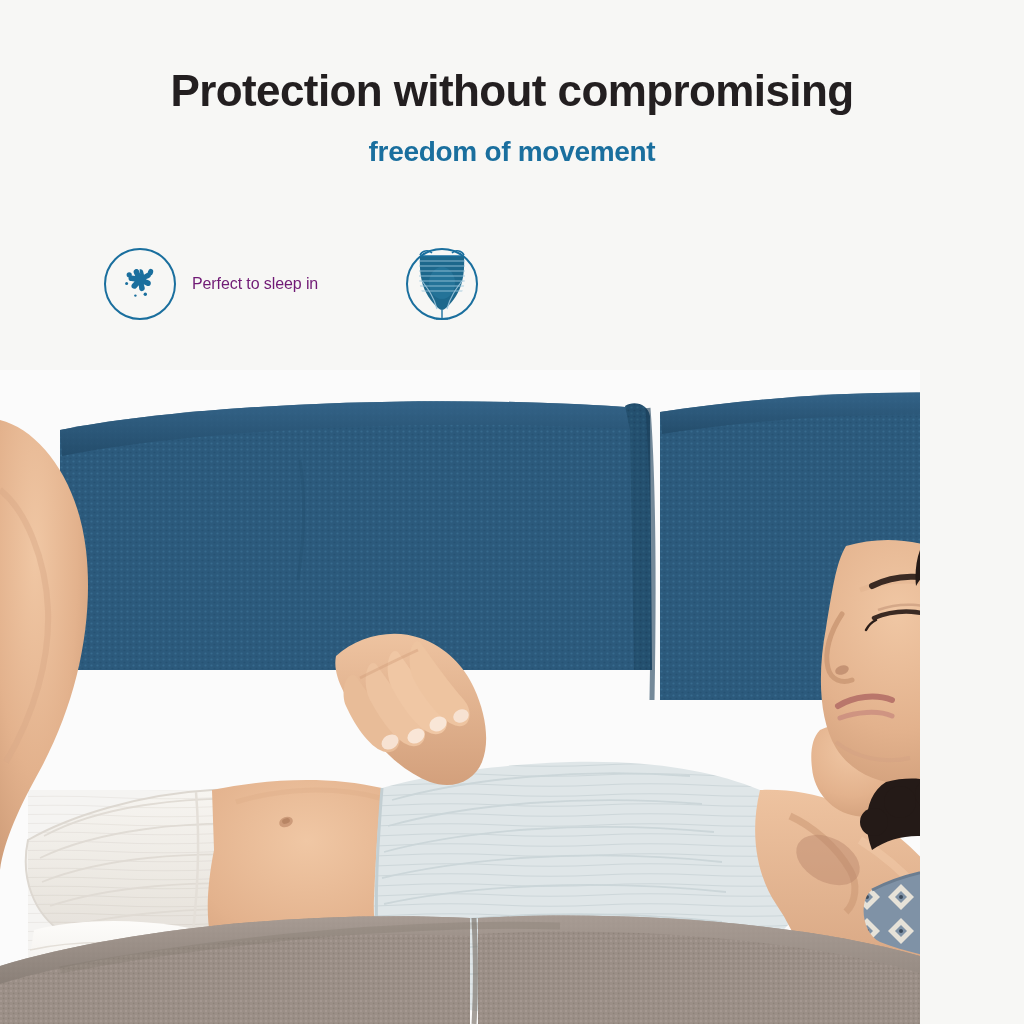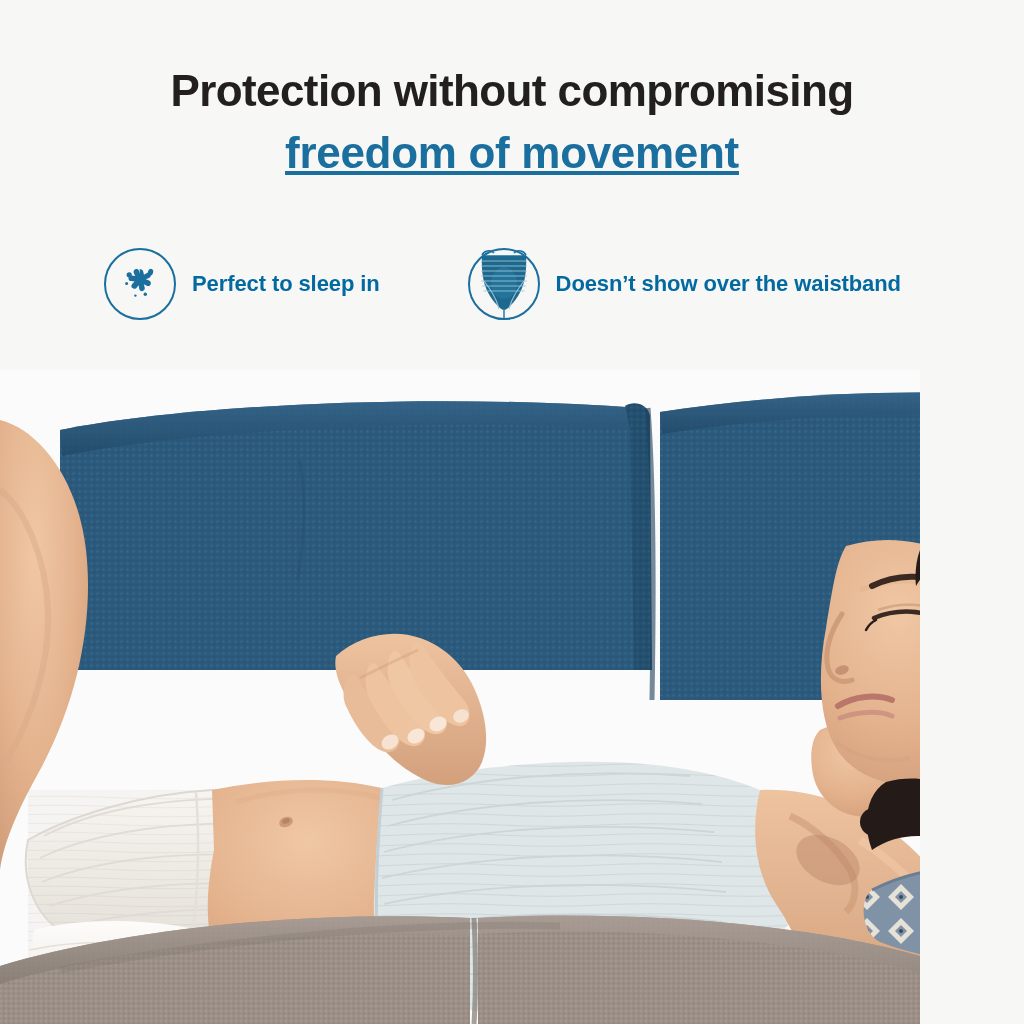--- a/index.html
+++ b/index.html
@@ -26,27 +26,26 @@
   .headline-line1 {
     display:block;
     font-size:44px;
     font-weight:700;
     letter-spacing:-0.6px;
     color:#231f20;
     line-height:1.12;
   }
   .headline-line2 {
     display:block;
-    font-size:44px;
+    font-size:28px;
     font-weight:700;
     letter-spacing:-0.3px;
     color:#1a6f9e;
     line-height:1.18;
-    margin-top:12px;
-    text-decoration:underline;
+    margin-top:20px;
   }
 
   
   .features {
     position:absolute;
     top:248px; left:0; width:1024px;
     display:flex;
     align-items:flex-start;
   }
   .feature {
@@ -63,23 +62,23 @@
     border:2px solid #1a6f9e;
     border-radius:50%;
     position:relative;
     display:flex;
     align-items:center;
     justify-content:center;
   }
   .icon-circle svg { display:block; overflow:visible; }
 
   .feature-text {
-    font-size:22px;
-    font-weight:700;
-    color:#0369a1;
+    font-size:16px;
+    font-weight:400;
+    color:#701a75;
     line-height:1.42;
     letter-spacing:-0.1px;
     white-space:nowrap;
   }
   .feature-text .ln { display:block; }
 
   
   .photo {
     position:absolute;
     left:0; top:370px;
@@ -150,21 +149,20 @@
           <path d="M16 34 C22 42 28 50 31 62" stroke="#9ec7dd" stroke-width="1.2" fill="none" opacity="0.9"></path>
           <path d="M56 34 C50 42 44 50 41 62" stroke="#9ec7dd" stroke-width="1.2" fill="none" opacity="0.9"></path>
 
           <line x1="36" y1="63" x2="36" y2="72" stroke="#1a6f9e" stroke-width="1.4"></line>
           <line x1="30" y1="72" x2="42" y2="72" stroke="#1a6f9e" stroke-width="1.4"></line>
 
           <line x1="14" y1="9" x2="58" y2="9" stroke="#1a6f9e" stroke-width="1.6"></line>
         </svg>
       </div>
       <div class="feature-text">
-        <span class="ln">Doesn’t show over the waistband</span>
       </div>
     </div>
 
   </div>
 
   <div class="photo">
     <svg width="1024" height="654" viewBox="0 0 1024 654" aria-hidden="true">
       <defs>
 
         <pattern id="weave" width="6" height="6" patternUnits="userSpaceOnUse">

